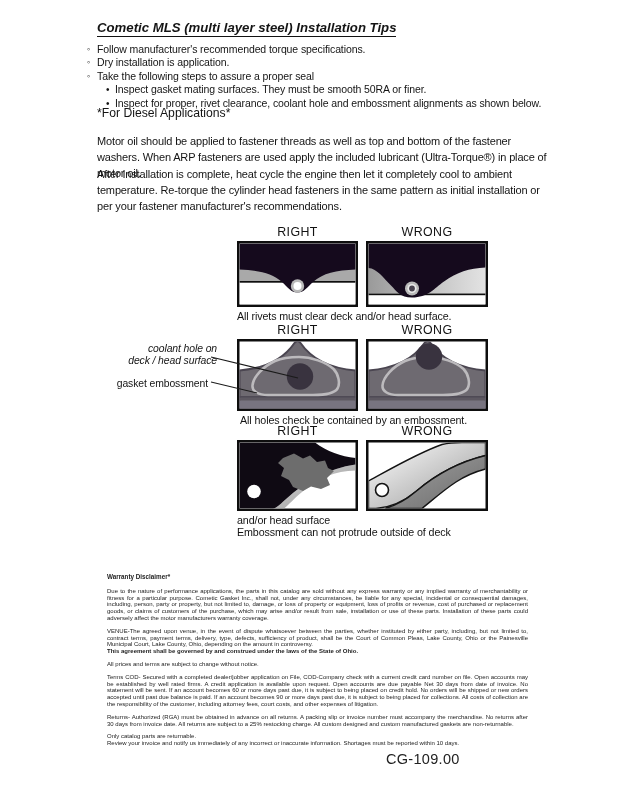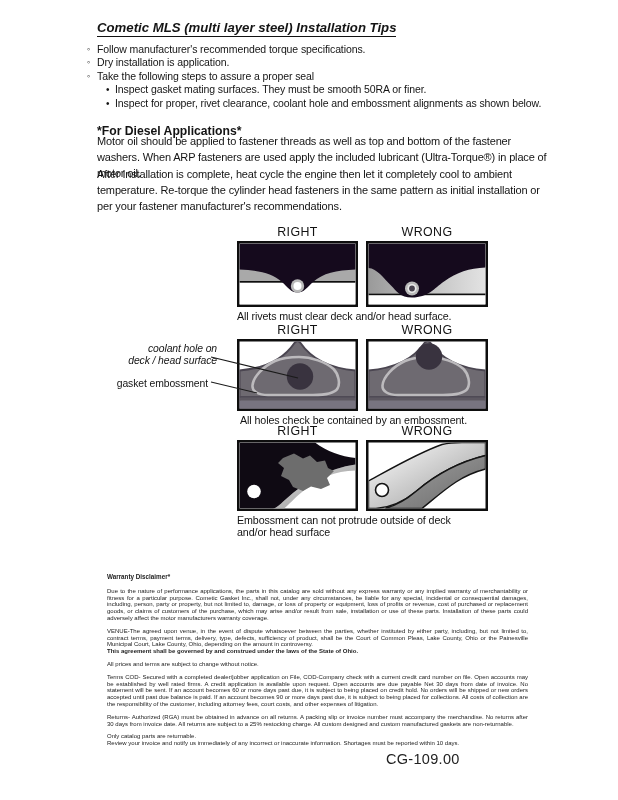--- a/index.html
+++ b/index.html
@@ -14,21 +14,21 @@
   .doc-title{
     left:97px;top:20px;font-size:13.2px;font-weight:bold;
     border-bottom:1.6px solid #111;padding-bottom:1px;letter-spacing:0;font-style:italic;
   }
   .bullets{left:87px;top:43px;width:508px;font-size:10.5px;line-height:13.4px;letter-spacing:-0.1px;}
   .b-row{display:flex;}
   .b-marker{width:10px;flex:0 0 10px;font-size:9px;line-height:13.4px;}
   .sb-row{display:flex;margin-left:19px;}
   .sb-marker{width:9px;flex:0 0 9px;font-size:10px;line-height:13.4px;}
 
-  .diesel-heading{left:97px;top:124px;font-size:12.2px;font-weight:bold;}
+  .diesel-heading{left:97px;top:106px;font-size:12.2px;font-weight:normal;}
   .body-para{left:97px;width:452px;font-size:11px;line-height:16px;letter-spacing:-0.15px;}
 
   .diagram{position:absolute;left:237px;width:260px;}
   .labels{display:flex;gap:8px;margin-bottom:2px;}
   .labels span{display:inline-block;text-align:center;font-size:12.4px;letter-spacing:0.4px;color:#111;}
   .lab-r{width:121px;}
   .lab-w{width:122px;}
   .panels{display:flex;gap:8px;}
   .caption{margin-top:3px;font-size:10.7px;letter-spacing:-0.1px;white-space:nowrap;}
 
@@ -206,22 +206,22 @@
         </linearGradient>
         <rect x="1.25" y="1.25" width="119.5" height="68.5" fill="#ffffff" stroke="#0e0e0e" stroke-width="2.5"></rect>
         <g clip-path="url(#c3w)">
           <path fill="url(#g3w)" stroke="#141414" stroke-width="1.4" d="M2.5 41 C30 26 52 13 76 4.5 C83 2.8 90 2.5 96 2.5 L119.5 2.5 L119.5 15.5 C95 21.5 71 33.5 50.5 51 C38.5 61 24 67.5 10 68.5 L2.5 68.5 Z"></path>
           <path fill="url(#g3w2)" stroke="#141414" stroke-width="1.4" d="M119.5 15.5 C95 21.5 71 33.5 50.5 51 C40 60 30 65.5 20 68 L20 68.5 L56 68.5 C66 60.5 77 50.5 90 42 C100 35.5 110 31.5 119.5 29 Z"></path>
           <circle cx="16" cy="50" r="6.5" fill="#ffffff" stroke="#141414" stroke-width="1.6"></circle>
         </g>
       </svg>
     </div>
     <div class="caption">
+      <div>and/or head surface</div>
       <div>Embossment can not protrude outside of deck</div>
-      <div>and/or head surface</div>
     </div>
   </div>
 
   <div class="abs warranty">
     <div class="w-head">Warranty Disclaimer*</div>
     <p>Due to the nature of performance applications, the parts in this catalog are sold without any express warranty or any implied warranty of merchantability or fitness for a particular purpose.  Cometic Gasket Inc., shall not, under any circumstances, be liable for any special, incidental or consequential damages, including, person, party or property, but not limited to, damage, or loss of property or equipment, loss of profits or revenue, cost of purchased or replacement goods, or claims of customers of the purchase, which may arise and/or result from sale, installation or use of these parts.  Installation of these parts could adversely affect the motor manufacturers warranty coverage.</p>
     <p class="tight">VENUE-The agreed upon venue, in the event of dispute whatsoever between the parties, whether instituted by either party, including, but not limited to, contract terms, payment terms, delivery, type, defects, sufficiency of product, shall be the Court of Common Pleas, Lake County, Ohio or the Painesville Municipal Court, Lake County, Ohio, depending on the amount in controversy.</p>
     <p class="bold">This agreement shall be governed by and construed under the laws of the State of Ohio.</p>
     <p>All prices and terms are subject to change without notice.</p>
     <p>Terms COD- Secured with a completed dealer/jobber application on File, COD-Company check with a current credit card number on file.  Open accounts may be established by well rated firms.  A credit application is available upon request.  Open accounts are due payable Net 30 days from date of invoice.  No statement will be sent.  If an account becomes 60 or more days past due, it is subject to being placed on credit hold.  No orders will be shipped or new orders accepted until past due balance is paid.  If an account becomes 90 or more days past due, it is subject to being placed for collections.  All costs of collection are the responsibility of the customer, including attorney fees, court costs, and other expenses of litigation.</p>

